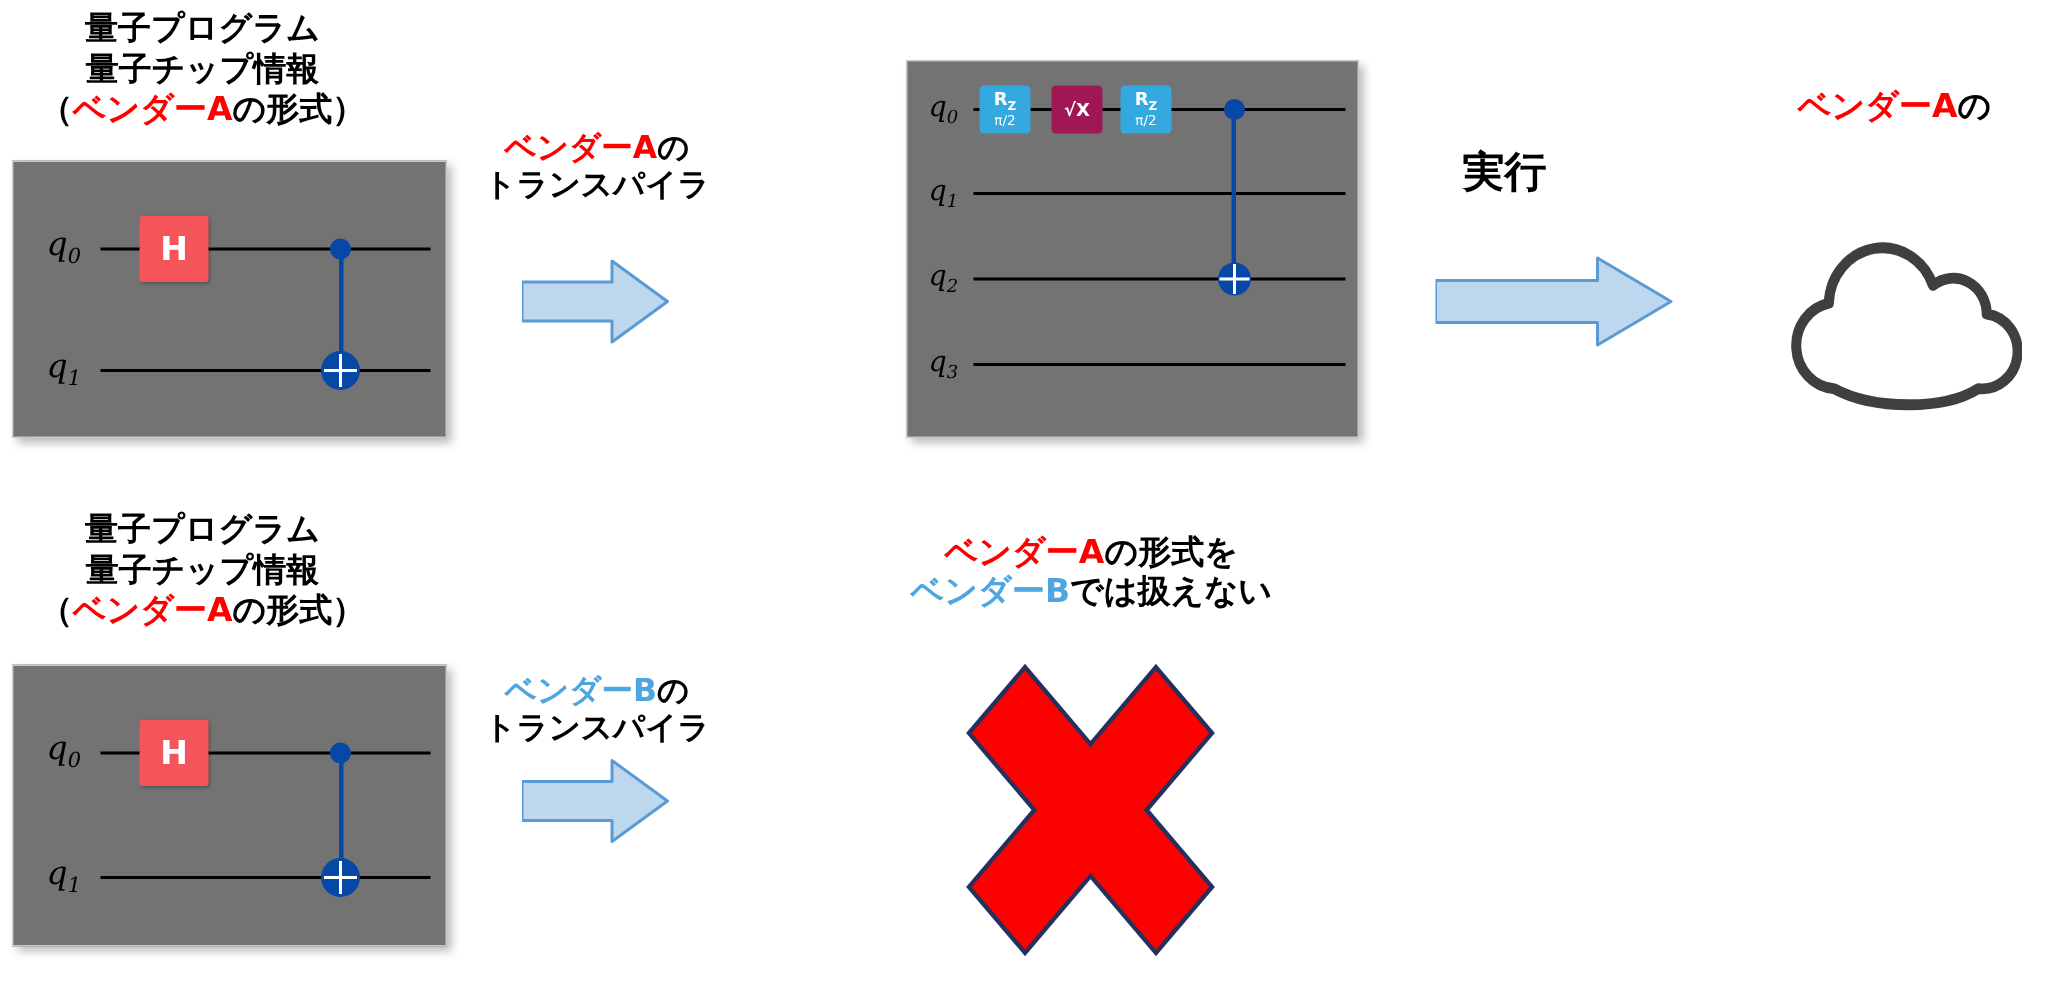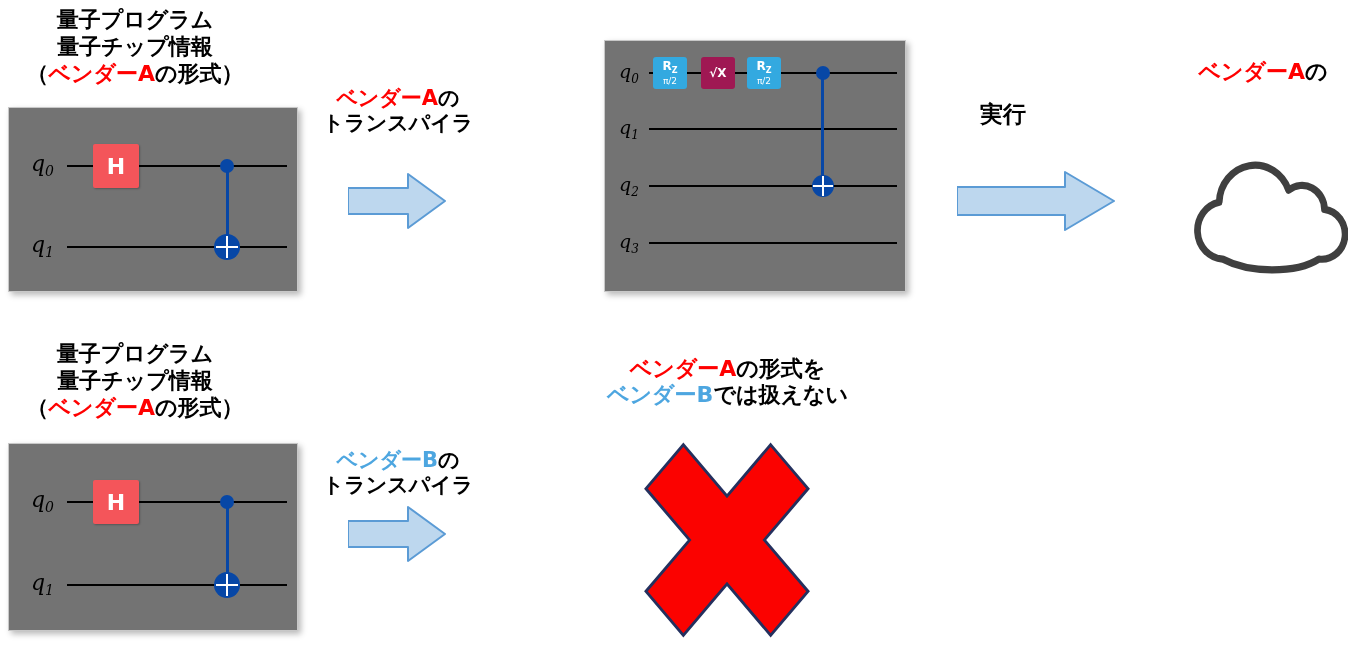--- a/index.html
+++ b/index.html
@@ -88,21 +88,21 @@
     </div>
     <div class="gate small-gate rz-gate" style="left:142px; top:16px;">
       <span class="gate-main"><span>R</span><sub>Z</sub></span>
       <span class="gate-param">π/2</span>
     </div>
 
     <div class="ctrl-dot" style="left:211px; top:25px;"></div>
     <div class="target" style="left:207px; top:134px; width:22px; height:22px;"></div>
   </div>
 
-  <div class="label-block" style="left:943px; top:102px; width:120px; font-size:23px;">
+  <div class="label-block" style="left:943px; top:102px; width:120px; font-size:28px;">
     <div>実行</div>
   </div>
 
   <svg class="abs" style="left:957px; top:170px;" width="160" height="62" viewBox="0 0 160 62" preserveAspectRatio="none">
     <polygon points="0,17 108,17 108,2 157,31 108,60 108,45 0,45" style="fill:var(--arrow_fill,#BDD7EE); stroke:var(--arrow_stroke,#5B9BD5); stroke-width:2;" stroke-linejoin="round"></polygon>
   </svg>
 
   <div class="title-block" style="left:1173px; top:58px; width:180px;">
     <div><span class="vendor-a">ベンダーA</span><span>の</span></div>
   </div>

